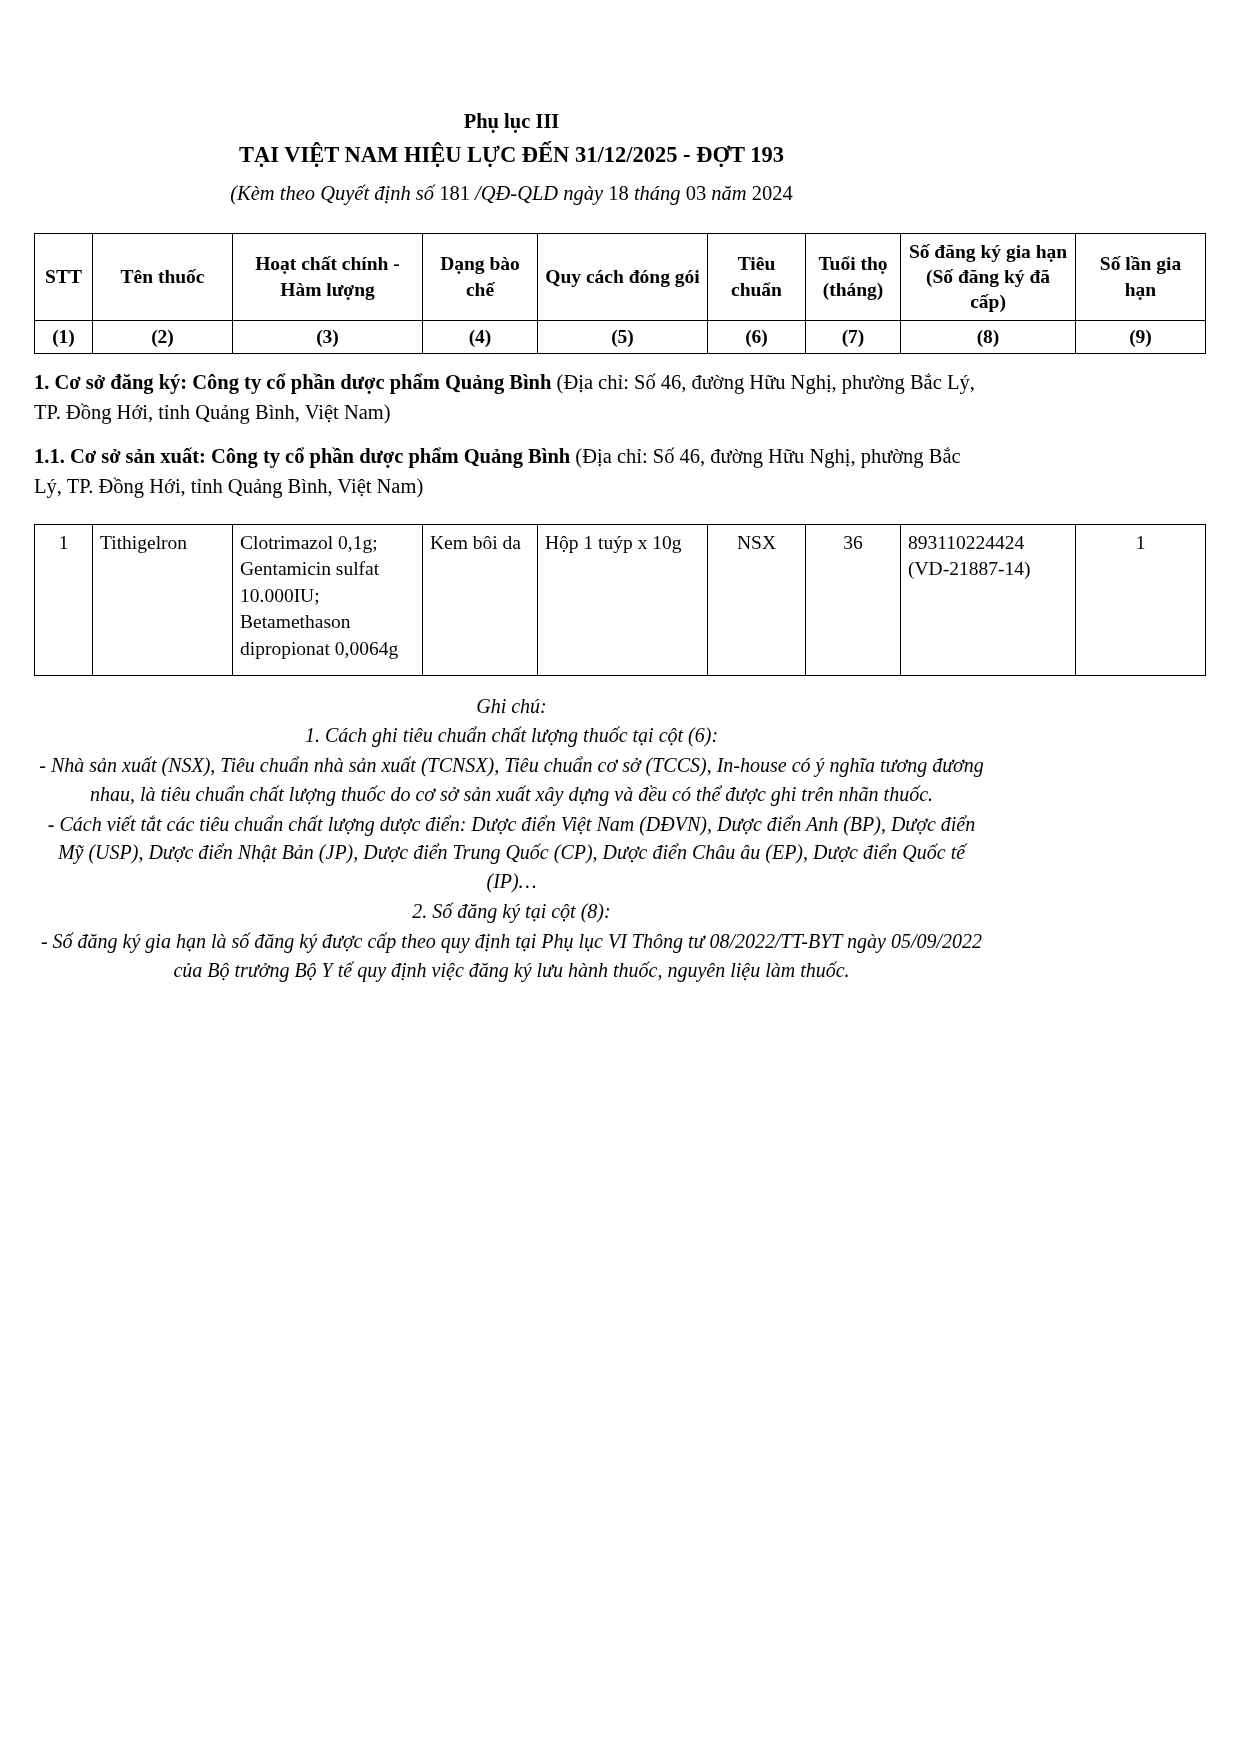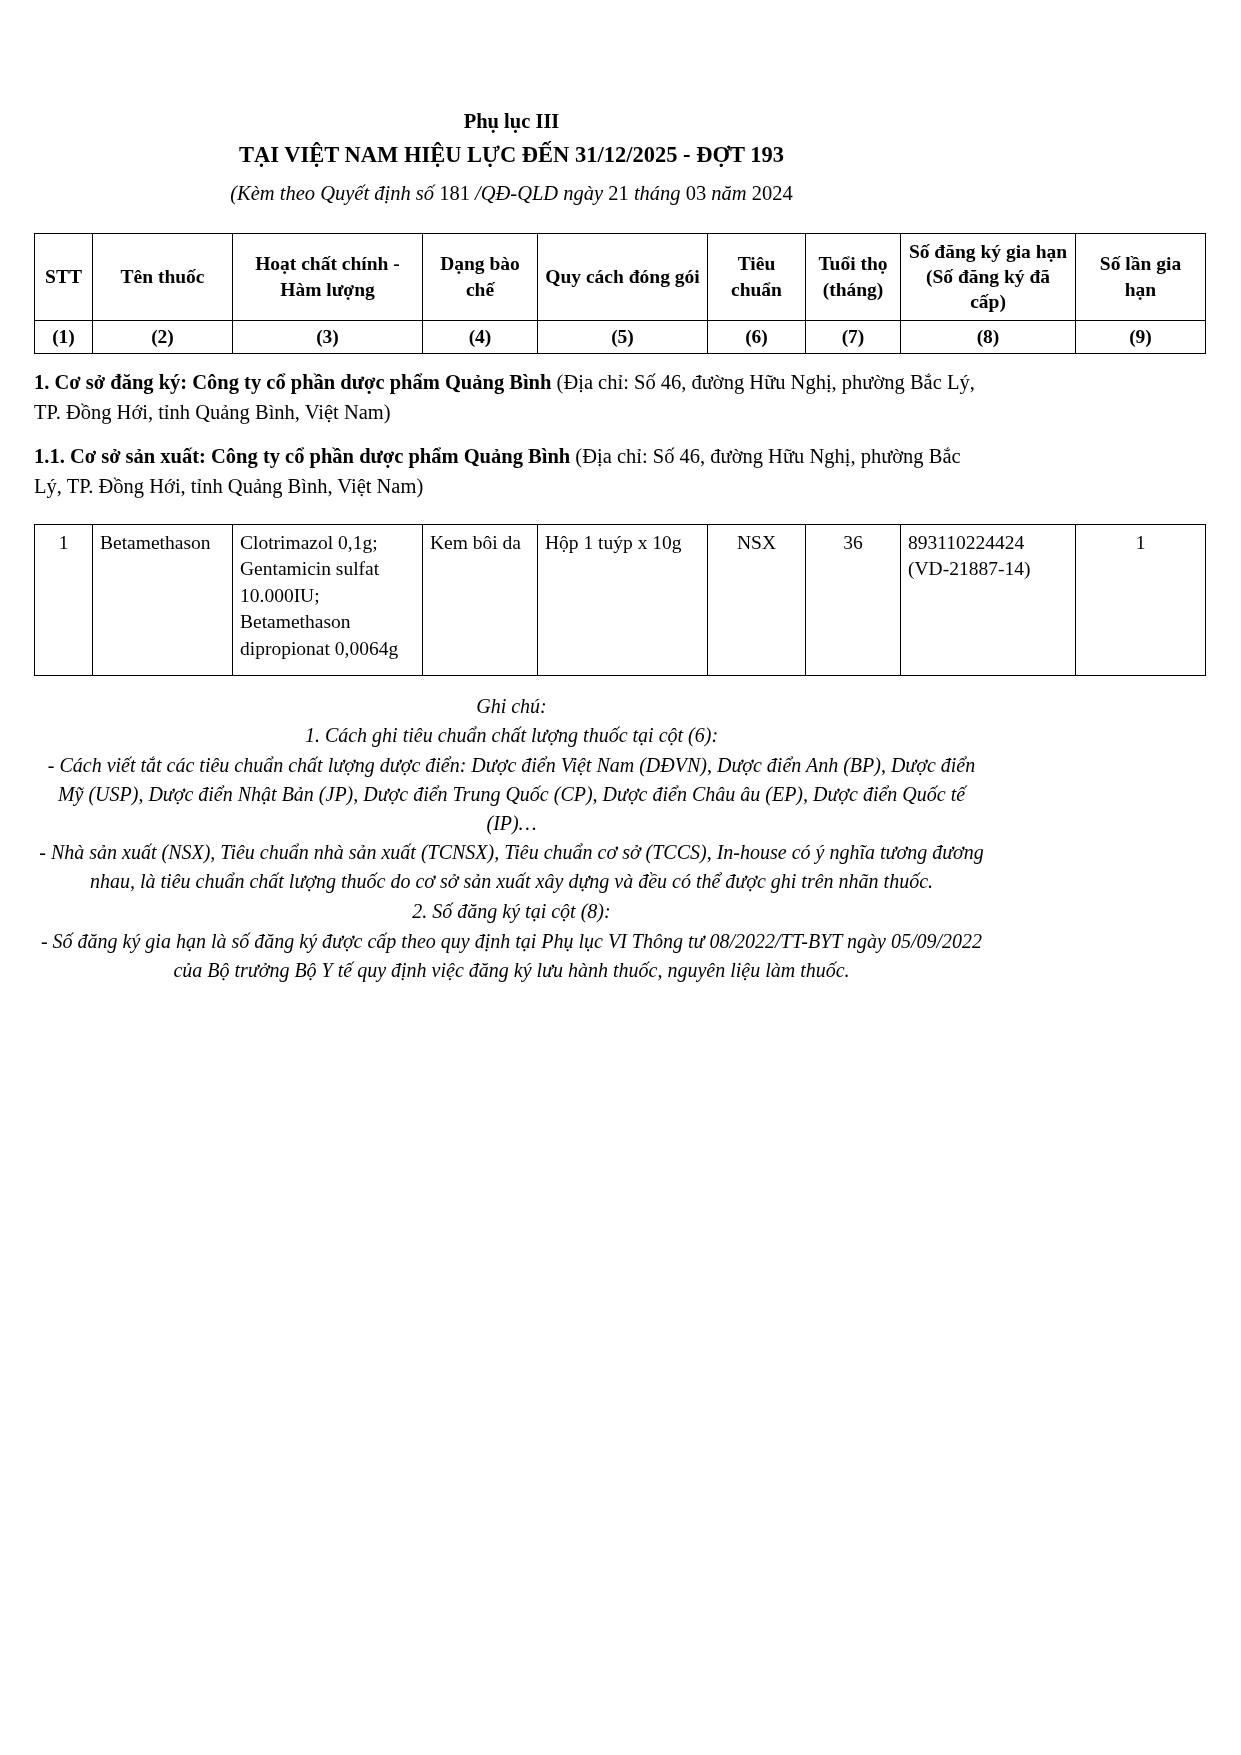--- a/index.html
+++ b/index.html
@@ -145,21 +145,21 @@
 
 <div class="page">
 
   <div class="doc-header">
     <div class="appendix-label">Phụ lục III</div>
     <div class="title-line2">TẠI VIỆT NAM HIỆU LỰC ĐẾN 31/12/2025 - ĐỢT 193</div>
     <div class="subtitle">
       <span>(Kèm theo Quyết định số</span>
       <span class="num">181</span>
       <span>/QĐ-QLD ngày</span>
-      <span class="num">21</span>
+      <span class="num">18</span>
       <span>tháng</span>
       <span class="num">03</span>
       <span>năm</span>
       <span class="num">2024</span>
     </div>
   </div>
 
   <table class="grid head-table">
     <colgroup>
       <col class="c1">
@@ -221,34 +221,34 @@
         <col class="c4">
         <col class="c5">
       <col class="c6">
         <col class="c7">
         <col class="c8">
         <col class="c9">
     </colgroup>
     <tbody>
       <tr>
         <td class="c-center cell-pad-tall">1</td>
-        <td>Betamethason</td>
+        <td>Tithigelron</td>
         <td>Clotrimazol 0,1g; Gentamicin sulfat 10.000IU; Betamethason dipropionat 0,0064g</td>
         <td>Kem bôi da</td>
         <td>Hộp 1 tuýp x 10g</td>
         <td class="c-center">NSX</td>
         <td class="c-center">36</td>
         <td>893110224424 (VD-21887-14)</td>
         <td class="c-center">1</td>
       </tr>
     </tbody>
   </table>
 
   <div class="notes">
     <p>Ghi chú:</p>
     <p>1. Cách ghi tiêu chuẩn chất lượng thuốc tại cột (6):</p>
+    <p>- Nhà sản xuất (NSX), Tiêu chuẩn nhà sản xuất (TCNSX), Tiêu chuẩn cơ sở (TCCS), In-house có ý nghĩa tương đương nhau, là tiêu chuẩn chất lượng thuốc do cơ sở sản xuất xây dựng và đều có thể được ghi trên nhãn thuốc.</p>
     <p>- Cách viết tắt các tiêu chuẩn chất lượng dược điển: Dược điển Việt Nam (DĐVN), Dược điển Anh (BP), Dược điển Mỹ (USP), Dược điển Nhật Bản (JP), Dược điển Trung Quốc (CP), Dược điển Châu âu (EP), Dược điển Quốc tế (IP)…</p>
-    <p>- Nhà sản xuất (NSX), Tiêu chuẩn nhà sản xuất (TCNSX), Tiêu chuẩn cơ sở (TCCS), In-house có ý nghĩa tương đương nhau, là tiêu chuẩn chất lượng thuốc do cơ sở sản xuất xây dựng và đều có thể được ghi trên nhãn thuốc.</p>
     <p>2. Số đăng ký tại cột (8):</p>
     <p>- Số đăng ký gia hạn là số đăng ký được cấp theo quy định tại Phụ lục VI Thông tư 08/2022/TT-BYT ngày 05/09/2022 của Bộ trưởng Bộ Y tế quy định việc đăng ký lưu hành thuốc, nguyên liệu làm thuốc.</p>
   </div>
 
 </div>
 
 </body></html>

